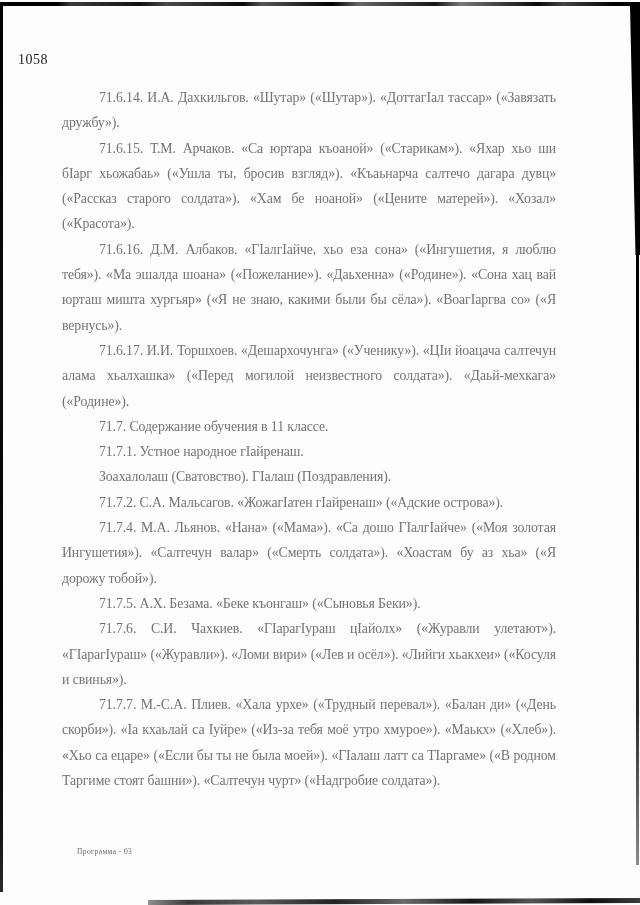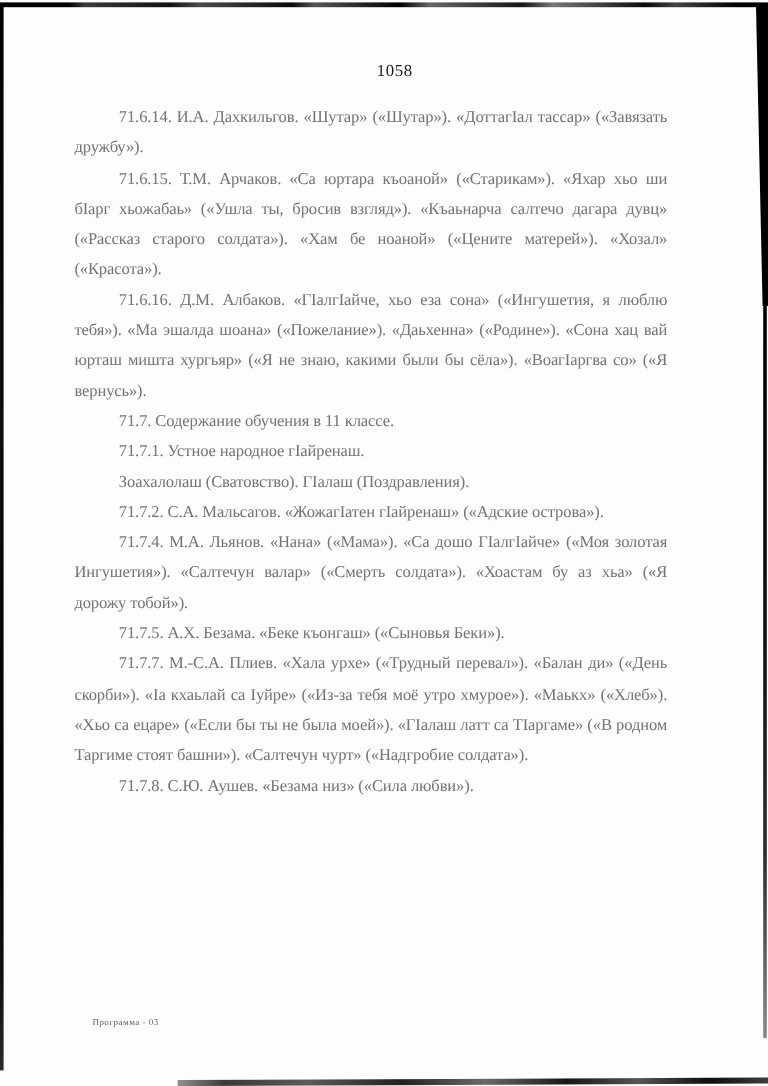--- a/index.html
+++ b/index.html
@@ -9,21 +9,21 @@
     position: relative;
     overflow: hidden;
     font-family: "Liberation Serif", "DejaVu Serif", serif;
     color: #151515;
   }
   .page { position: absolute; inset: 0; background: #fdfdfd; }
 
   .page-number {
     position: absolute;
     top: 52px; left: 0; right: 0;
-    text-align: center;
+    text-align: left;
     text-indent: 18px;
     font-size: 14px;
     letter-spacing: 0.5px;
     color: #1a1a1a;
   }
 
   .content {
     position: absolute;
     top: 85px; left: 62px;
     width: 494px;
@@ -78,28 +78,29 @@
 <body>
 
 <div class="page">
 
   <div class="page-number">1058</div>
 
   <div class="content">
     <p>71.6.14. И.А. Дахкильгов. «Шутар» («Шутар»). «ДоттагIал тассар» («Завязать дружбу»).</p>
     <p>71.6.15. Т.М. Арчаков. «Са юртара къоаной» («Старикам»). «Яхар хьо ши бIарг хьожабаь» («Ушла ты, бросив взгляд»). «Къаьнарча салтечо дагара дувц» («Рассказ старого солдата»). «Хам бе ноаной» («Цените матерей»). «Хозал» («Красота»).</p>
     <p>71.6.16. Д.М. Албаков. «ГIалгIайче, хьо еза сона» («Ингушетия, я люблю тебя»). «Ма эшалда шоана» («Пожелание»). «Даьхенна» («Родине»). «Сона хац вай юрташ мишта хургьяр» («Я не знаю, какими были бы сёла»). «ВоагIаргва со» («Я вернусь»).</p>
+    <p>71.6.17. И.И. Торшхоев. «Дешархочунга» («Ученику»). «ЦIи йоацача салтечун алама хьалхашка» («Перед могилой неизвестного солдата»). «Даьй-мехкага» («Родине»).</p>
     <p>71.7. Содержание обучения в 11 классе.</p>
     <p>71.7.1. Устное народное гIайренаш.</p>
     <p>Зоахалолаш (Сватовство). ГIалаш (Поздравления).</p>
     <p>71.7.2. С.А. Мальсагов. «ЖожагIатен гIайренаш» («Адские острова»).</p>
     <p>71.7.4. М.А. Льянов. «Нана» («Мама»). «Са дошо ГIалгIайче» («Моя золотая Ингушетия»). «Салтечун валар» («Смерть солдата»). «Хоастам бу аз хьа» («Я дорожу тобой»).</p>
     <p>71.7.5. А.Х. Безама. «Беке къонгаш» («Сыновья Беки»).</p>
+    <p>71.7.6. С.И. Чахкиев. «ГIарагIураш цIайолх» («Журавли улетают»). «ГIарагIураш» («Журавли»). «Ломи вири» («Лев и осёл»). «Лийги хьакхеи» («Косуля и свинья»).</p>
     <p>71.7.7. М.-С.А. Плиев. «Хала урхе» («Трудный перевал»). «Балан ди» («День скорби»). «Iа кхаьлай са Iуйре» («Из-за тебя моё утро хмурое»). «Маькх» («Хлеб»). «Хьо са ецаре» («Если бы ты не была моей»). «ГIалаш латт са ТIаргаме» («В родном Таргиме стоят башни»). «Салтечун чурт» («Надгробие солдата»).</p>
-    <p>71.7.8. С.Ю. Аушев. «Безама низ» («Сила любви»).</p>
   </div>
 
   <div class="footer">Программа - 03</div>
 
   <div class="scan scan-top"></div>
   <div class="scan scan-left"></div>
   <div class="scan scan-right-thick"></div>
   <div class="scan scan-right-thin"></div>
   <div class="scan scan-bottom"></div>
 

